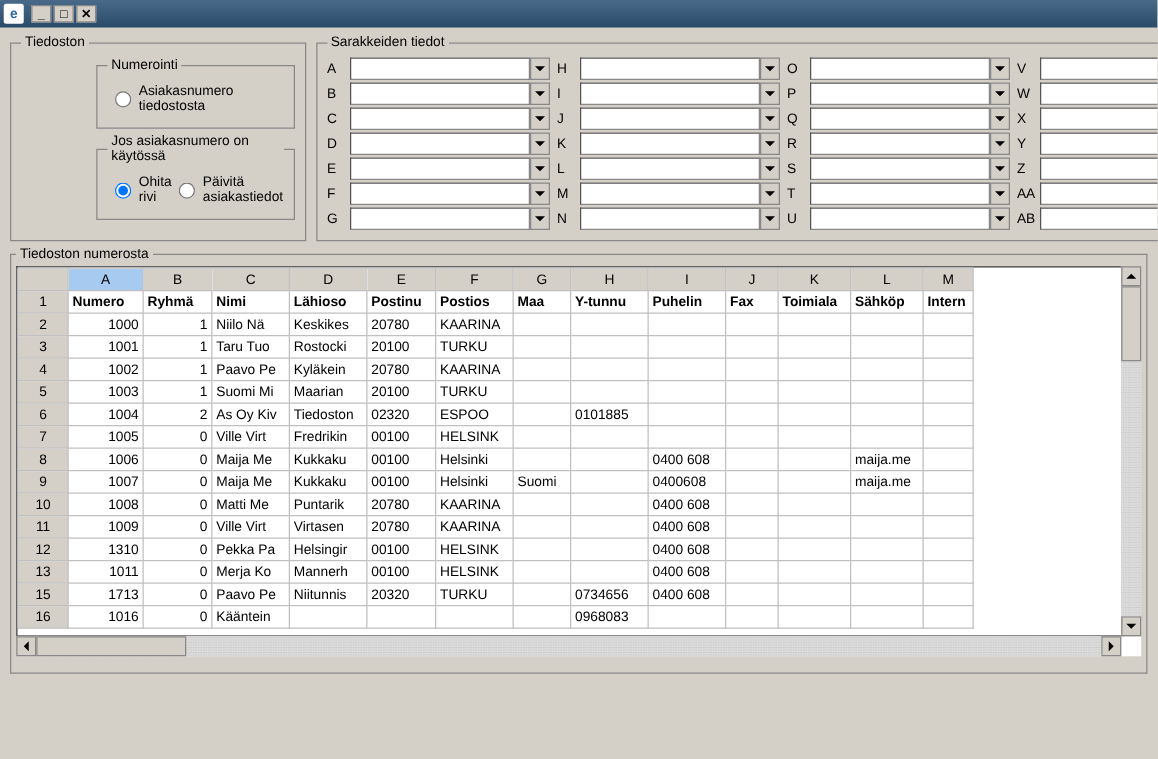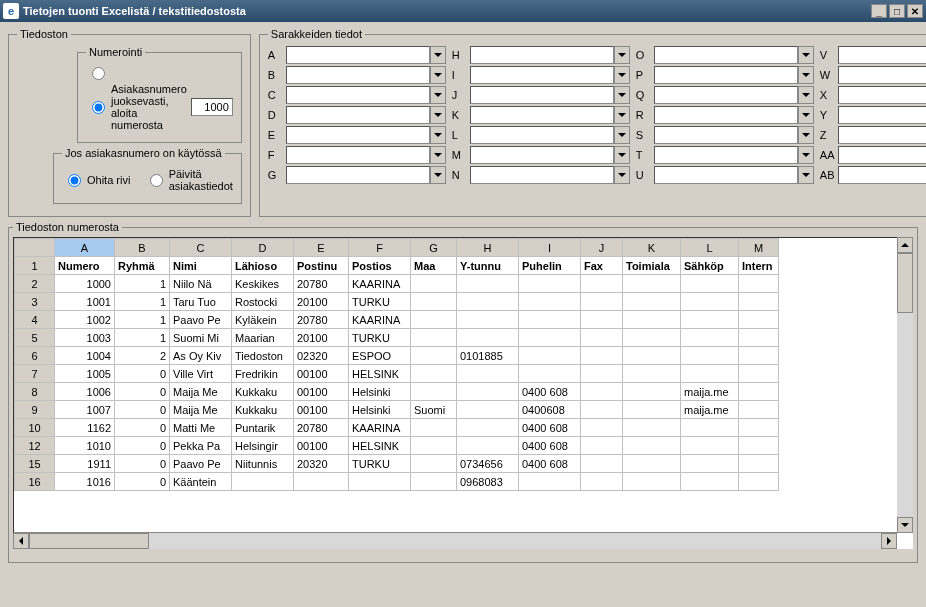--- a/index.html
+++ b/index.html
@@ -64,42 +64,37 @@
 .scrthumb { position: absolute; background: #d4d0c8; border: 1px solid #888; }
 .triangle-left{width:0;height:0;border-top:4px solid transparent;border-bottom:4px solid transparent;border-right:4px solid #000;}
 .triangle-right{width:0;height:0;border-top:4px solid transparent;border-bottom:4px solid transparent;border-left:4px solid #000;}
 .triangle-up{width:0;height:0;border-left:4px solid transparent;border-right:4px solid transparent;border-bottom:4px solid #000;}
 </style>
 </head>
 <body>
 
 <div class="titlebar">
   <span class="icon">e</span>
-  <span class="title">Tietojen tuonti Excelistä / tekstitiedostosta</span>
   <span class="winbtn">_</span>
   <span class="winbtn">□</span>
   <span class="winbtn">✕</span>
 </div>
 
 <div class="content">
   <div class="top-row">
     <fieldset class="settings-fs">
       <legend>Tiedoston</legend>
       <fieldset style="margin-left:60px;">
         <legend>Numerointi</legend>
         <div class="radio-row">
           <input type="radio" name="numb" style="">
-        </div>
-        <div class="radio-row numbox">
-          <input type="radio" name="numb" checked="" style="">
-          <span>Asiakasnumero juoksevasti, aloita numerosta</span>
-          <input class="textinput num" value="1000" style="">
+          <span>Asiakasnumero tiedostosta</span>
         </div>
       </fieldset>
-      <fieldset style="margin-left:36px; margin-top:4px;">
+      <fieldset style="margin-left:60px; margin-top:4px;">
         <legend>Jos asiakasnumero on käytössä</legend>
         <div style="display:flex;">
           <div class="radio-row" style="flex:1;">
             <input type="radio" name="ex" checked="" style="">
             <span>Ohita rivi</span>
           </div>
           <div class="radio-row" style="flex:1;">
             <input type="radio" name="ex" style="">
             <span>Päivitä asiakastiedot</span>
           </div>
@@ -506,53 +501,85 @@
                 <td style="width:46px">Suomi</td>
                 <td style="width:62px"></td>
                 <td style="width:62px">0400608</td>
                 <td style="width:42px"></td>
                 <td style="width:58px"></td>
                 <td style="width:58px">maija.me</td>
                 <td style="width:40px"></td>
               </tr>
               <tr>
                 <th class="rowh">10</th>
-                <td class="num" style="width:60px">1162</td>
+                <td class="num" style="width:60px">1008</td>
                 <td class="num" style="width:55px">0</td>
                 <td style="width:62px">Matti Me</td>
                 <td style="width:62px">Puntarik</td>
                 <td style="width:55px">20780</td>
                 <td style="width:62px">KAARINA</td>
                 <td style="width:46px"></td>
                 <td style="width:62px"></td>
                 <td style="width:62px">0400 608</td>
                 <td style="width:42px"></td>
                 <td style="width:58px"></td>
                 <td style="width:58px"></td>
                 <td style="width:40px"></td>
               </tr>
               <tr>
+                <th class="rowh">11</th>
+                <td class="num" style="width:60px">1009</td>
+                <td class="num" style="width:55px">0</td>
+                <td style="width:62px">Ville Virt</td>
+                <td style="width:62px">Virtasen</td>
+                <td style="width:55px">20780</td>
+                <td style="width:62px">KAARINA</td>
+                <td style="width:46px"></td>
+                <td style="width:62px"></td>
+                <td style="width:62px">0400 608</td>
+                <td style="width:42px"></td>
+                <td style="width:58px"></td>
+                <td style="width:58px"></td>
+                <td style="width:40px"></td>
+              </tr>
+              <tr>
                 <th class="rowh">12</th>
-                <td class="num" style="width:60px">1010</td>
+                <td class="num" style="width:60px">1310</td>
                 <td class="num" style="width:55px">0</td>
                 <td style="width:62px">Pekka Pa</td>
                 <td style="width:62px">Helsingir</td>
                 <td style="width:55px">00100</td>
                 <td style="width:62px">HELSINK</td>
                 <td style="width:46px"></td>
                 <td style="width:62px"></td>
                 <td style="width:62px">0400 608</td>
                 <td style="width:42px"></td>
                 <td style="width:58px"></td>
                 <td style="width:58px"></td>
                 <td style="width:40px"></td>
               </tr>
               <tr>
+                <th class="rowh">13</th>
+                <td class="num" style="width:60px">1011</td>
+                <td class="num" style="width:55px">0</td>
+                <td style="width:62px">Merja Ko</td>
+                <td style="width:62px">Mannerh</td>
+                <td style="width:55px">00100</td>
+                <td style="width:62px">HELSINK</td>
+                <td style="width:46px"></td>
+                <td style="width:62px"></td>
+                <td style="width:62px">0400 608</td>
+                <td style="width:42px"></td>
+                <td style="width:58px"></td>
+                <td style="width:58px"></td>
+                <td style="width:40px"></td>
+              </tr>
+              <tr>
                 <th class="rowh">15</th>
-                <td class="num" style="width:60px">1911</td>
+                <td class="num" style="width:60px">1713</td>
                 <td class="num" style="width:55px">0</td>
                 <td style="width:62px">Paavo Pe</td>
                 <td style="width:62px">Niitunnis</td>
                 <td style="width:55px">20320</td>
                 <td style="width:62px">TURKU</td>
                 <td style="width:46px"></td>
                 <td style="width:62px">0734656</td>
                 <td style="width:62px">0400 608</td>
                 <td style="width:42px"></td>
                 <td style="width:58px"></td>

